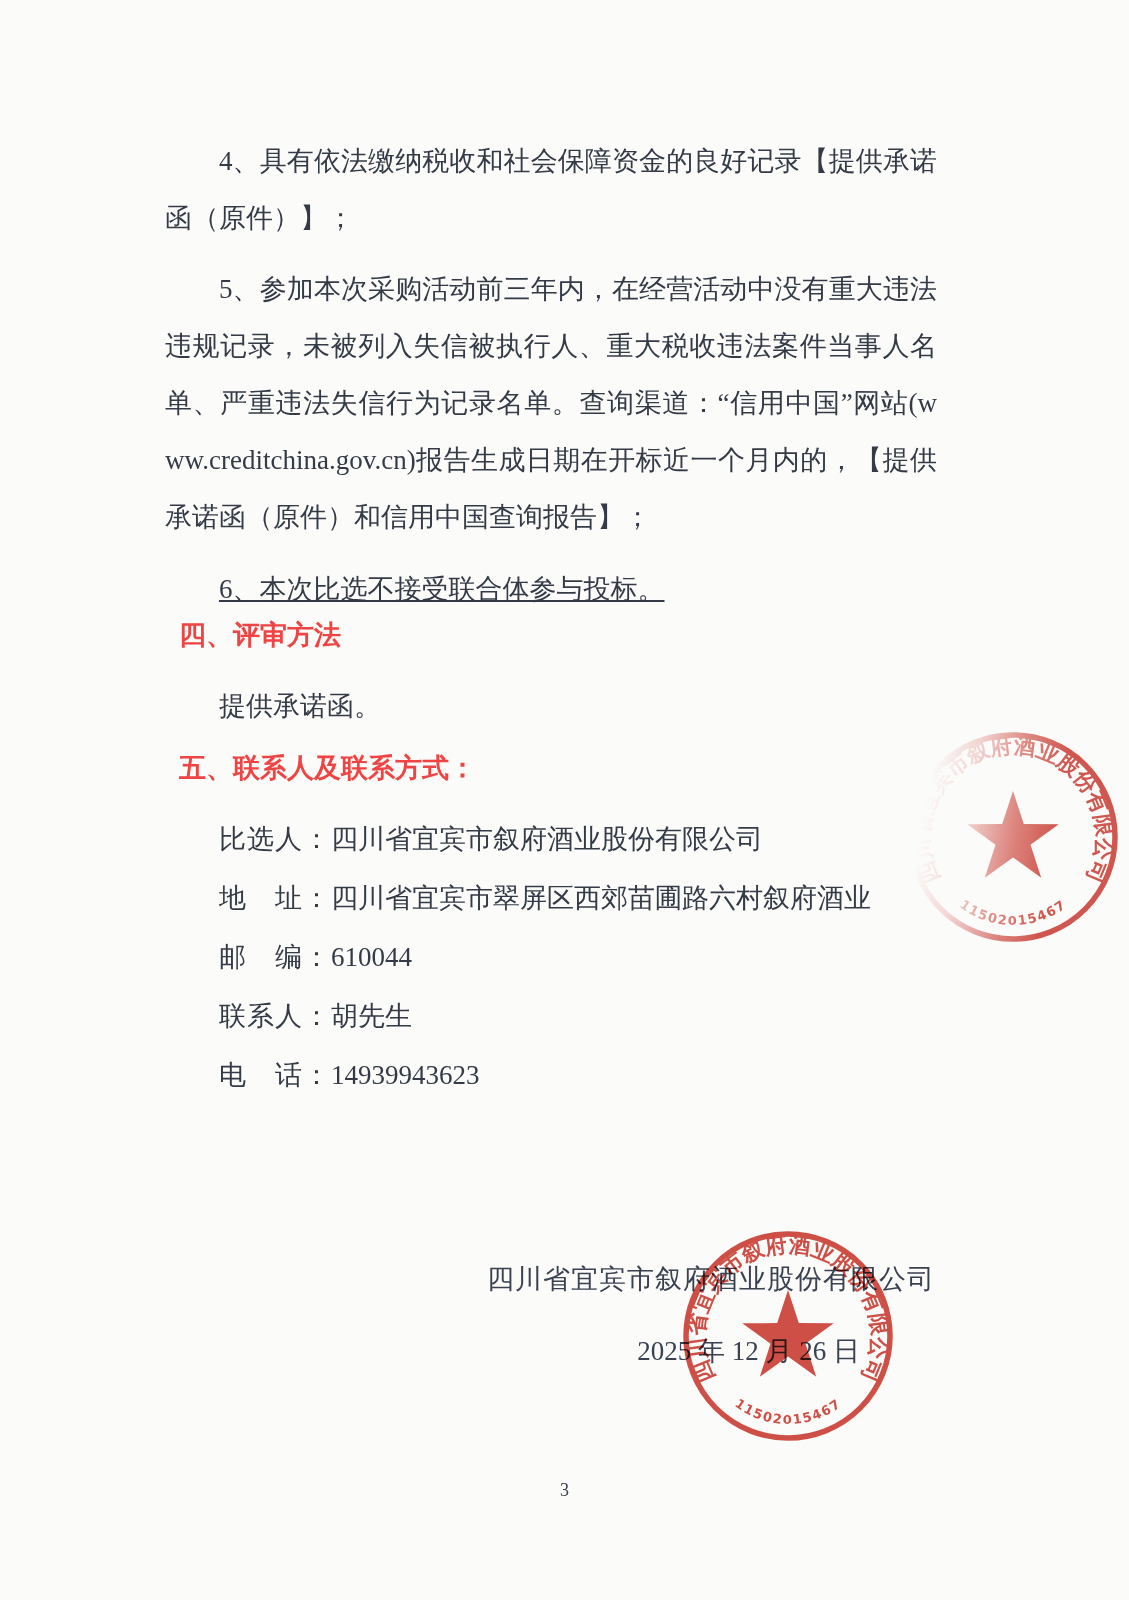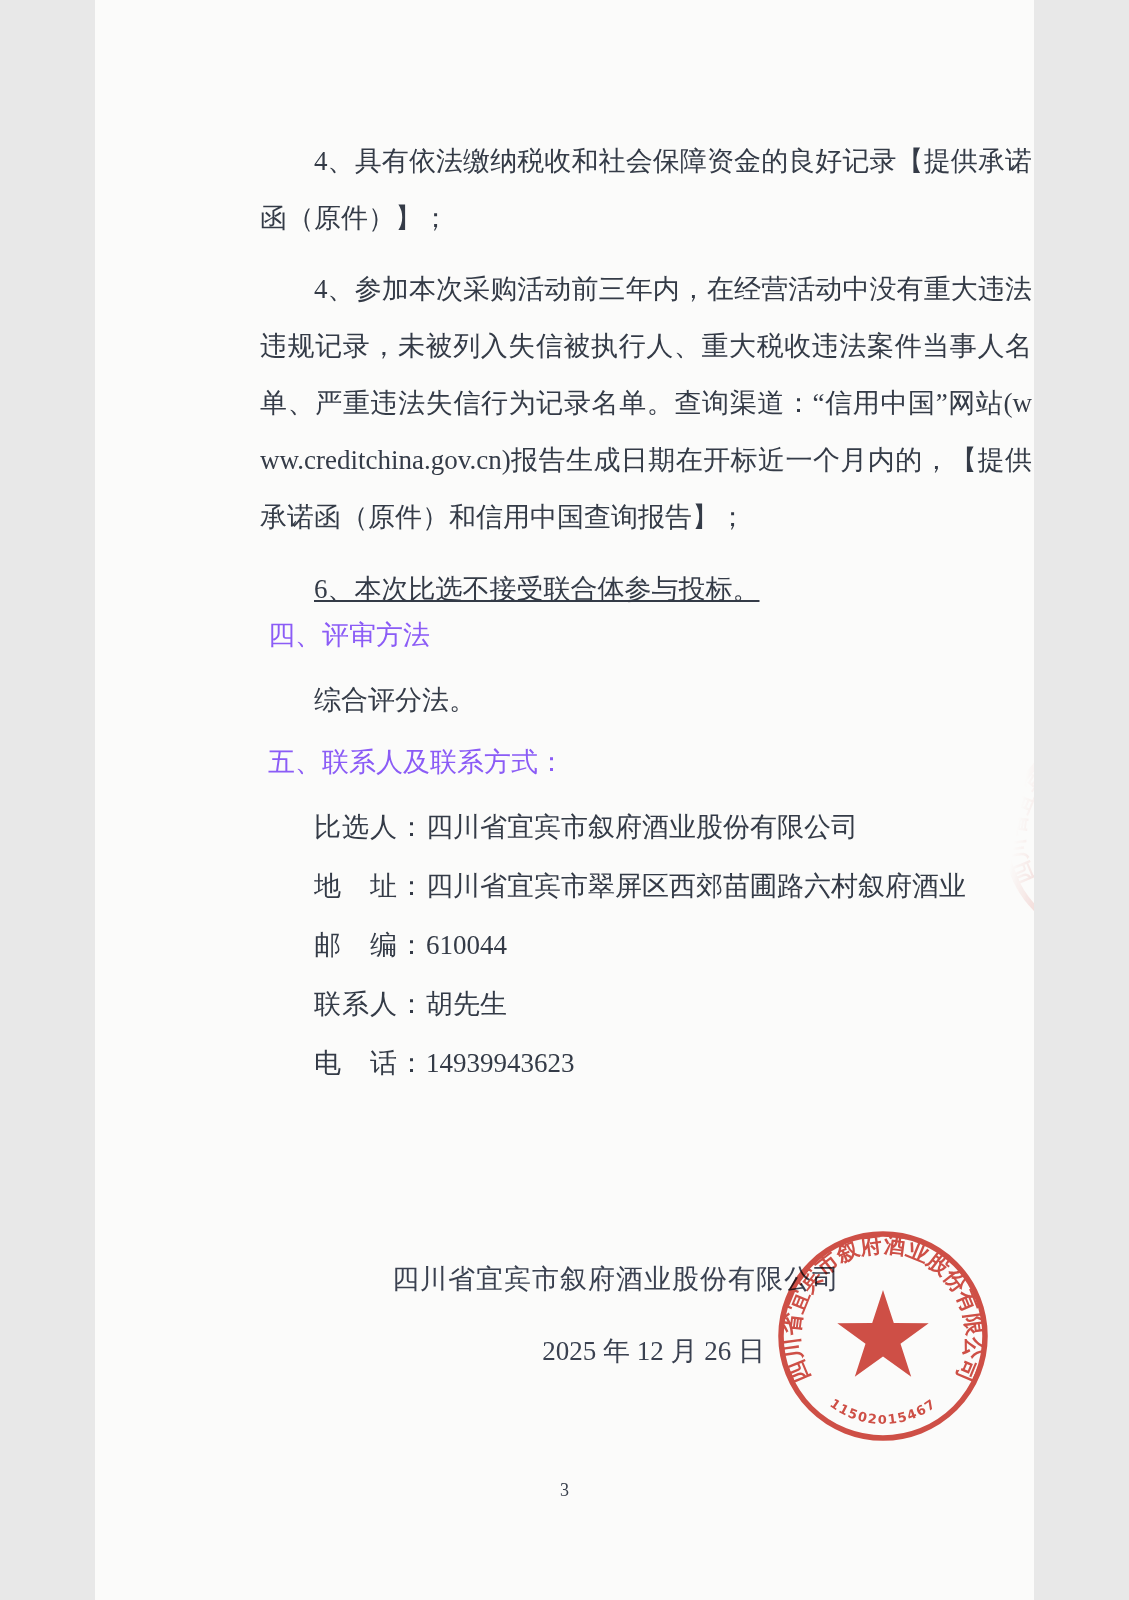--- a/index.html
+++ b/index.html
@@ -1,18 +1,18 @@
 <!DOCTYPE html>
 <html><head>
 <meta charset="utf-8">
 <style>
   html, body { margin: 0; padding: 0; background: #e8e8e8; }
   .page {
     position: relative;
-    width: 939px;
+    width: 1129px;
     height: 1600px;
     margin: 0 auto;
     background: #fbfbfa;
     overflow: hidden;
     font-family: "Liberation Serif", "DejaVu Serif", serif;
     color: #343b47;
   }
   
   .content {
     position: absolute;
@@ -21,26 +21,26 @@
     width: 772px;
     font-size: 27px;
     line-height: 57px;
     text-align: justify;
     word-break: break-all;
   }
   .para { margin: 0; text-indent: 2em; }
   .para.mt14 { margin-top: 14px; }
   .para.mt15 { margin-top: 15px; text-decoration: underline; }
   .heading {
-    margin: 8px;
+    margin: 14px;
     font-size: 27px;
     line-height: 57px;
-    font-weight: 400;
+    font-weight: 700;
     text-indent: 0;
-    color: #8b5cf6;
+    color: #ef4444;
   }
   .heading.h-four { margin-top: -11px; }
   .heading.h-five { margin-top: 5px; }
   .contact-list { margin-top: 3px; }
   .contact-row {
     line-height: 57px;
     margin-top: 2px;
     padding-left: 2em;
     text-align: left;
   }
@@ -105,25 +105,25 @@
     color: #39404d;
   }
 </style>
 </head>
 <body>
 
 <div class="page">
 
   <main class="content">
     <p class="para">4、具有依法缴纳税收和社会保障资金的良好记录【提供承诺函（原件）】；</p>
-    <p class="para mt14">4、参加本次采购活动前三年内，在经营活动中没有重大违法违规记录，未被列入失信被执行人、重大税收违法案件当事人名单、严重违法失信行为记录名单。查询渠道：“信用中国”网站(www.creditchina.gov.cn)报告生成日期在开标近一个月内的，【提供承诺函（原件）和信用中国查询报告】；</p>
+    <p class="para mt14">5、参加本次采购活动前三年内，在经营活动中没有重大违法违规记录，未被列入失信被执行人、重大税收违法案件当事人名单、严重违法失信行为记录名单。查询渠道：“信用中国”网站(www.creditchina.gov.cn)报告生成日期在开标近一个月内的，【提供承诺函（原件）和信用中国查询报告】；</p>
     <p class="para mt15">6、本次比选不接受联合体参与投标。</p>
 
     <h2 class="heading h-four">四、评审方法</h2>
-    <p class="para">综合评分法。</p>
+    <p class="para">提供承诺函。</p>
 
     <h2 class="heading h-five">五、联系人及联系方式：</h2>
 
     <div class="contact-list">
       <div class="contact-row">
         <span class="label">比选人：</span><span class="value">四川省宜宾市叙府酒业股份有限公司</span>
       </div>
       <div class="contact-row">
         <span class="label">地　址：</span><span class="value">四川省宜宾市翠屏区西郊苗圃路六村叙府酒业</span>
       </div>

